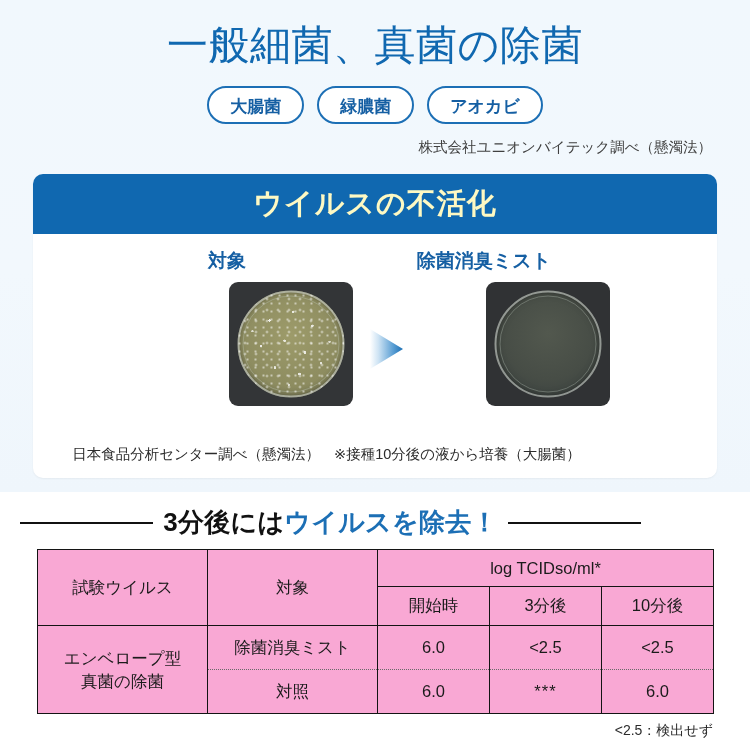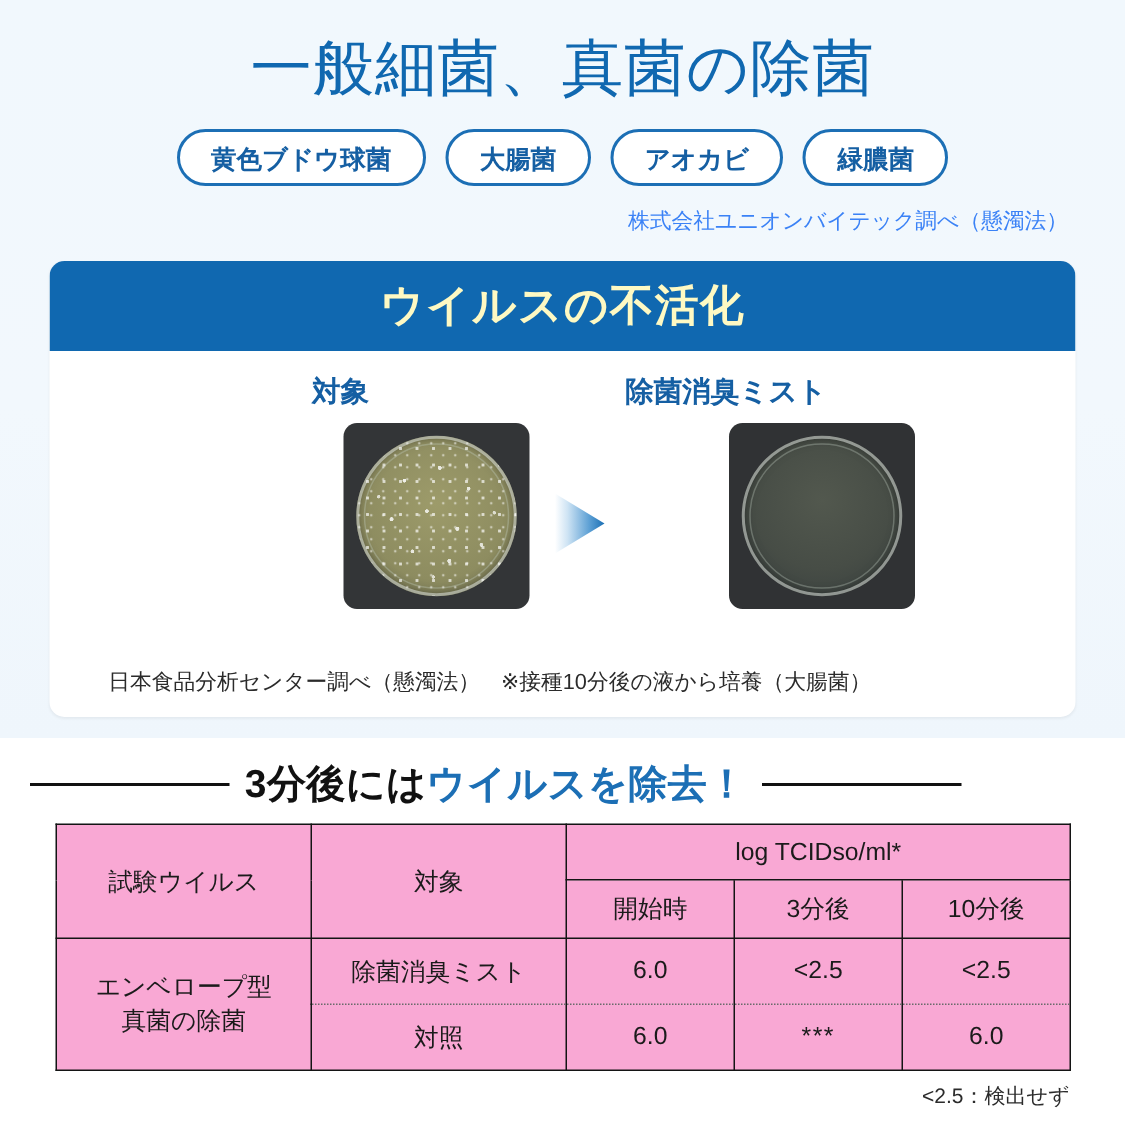--- a/index.html
+++ b/index.html
@@ -60,21 +60,21 @@
     box-sizing: border-box;
     white-space: nowrap;
   }
 
   
   .source-note {
     position: absolute;
     right: 38px;
     top: 138px;
     font-size: 14.5px;
-    color: #3b82f6;
+    color: #404040;
     white-space: nowrap;
   }
 
   
   .virus-card {
     position: absolute;
     left: 33px;
     top: 174px;
     width: 684px;
     height: 304px;
@@ -294,24 +294,23 @@
   }
 </style>
 </head>
 <body>
 
 <div class="top-panel"></div>
 
 <div class="main-title">一般細菌、真菌の除菌</div>
 
 <div class="pill-row">
-  <div class="pill">黄色ブドウ球菌</div>
   <div class="pill">大腸菌</div>
+  <div class="pill">緑膿菌</div>
   <div class="pill">アオカビ</div>
-  <div class="pill">緑膿菌</div>
 </div>
 
 <div class="source-note">株式会社ユニオンバイテック調べ（懸濁法）</div>
 
 <div class="virus-card">
 
   <div class="virus-card-header">ウイルスの不活化</div>
 
   <div class="dish-labels">
     <div class="dish-label left">

